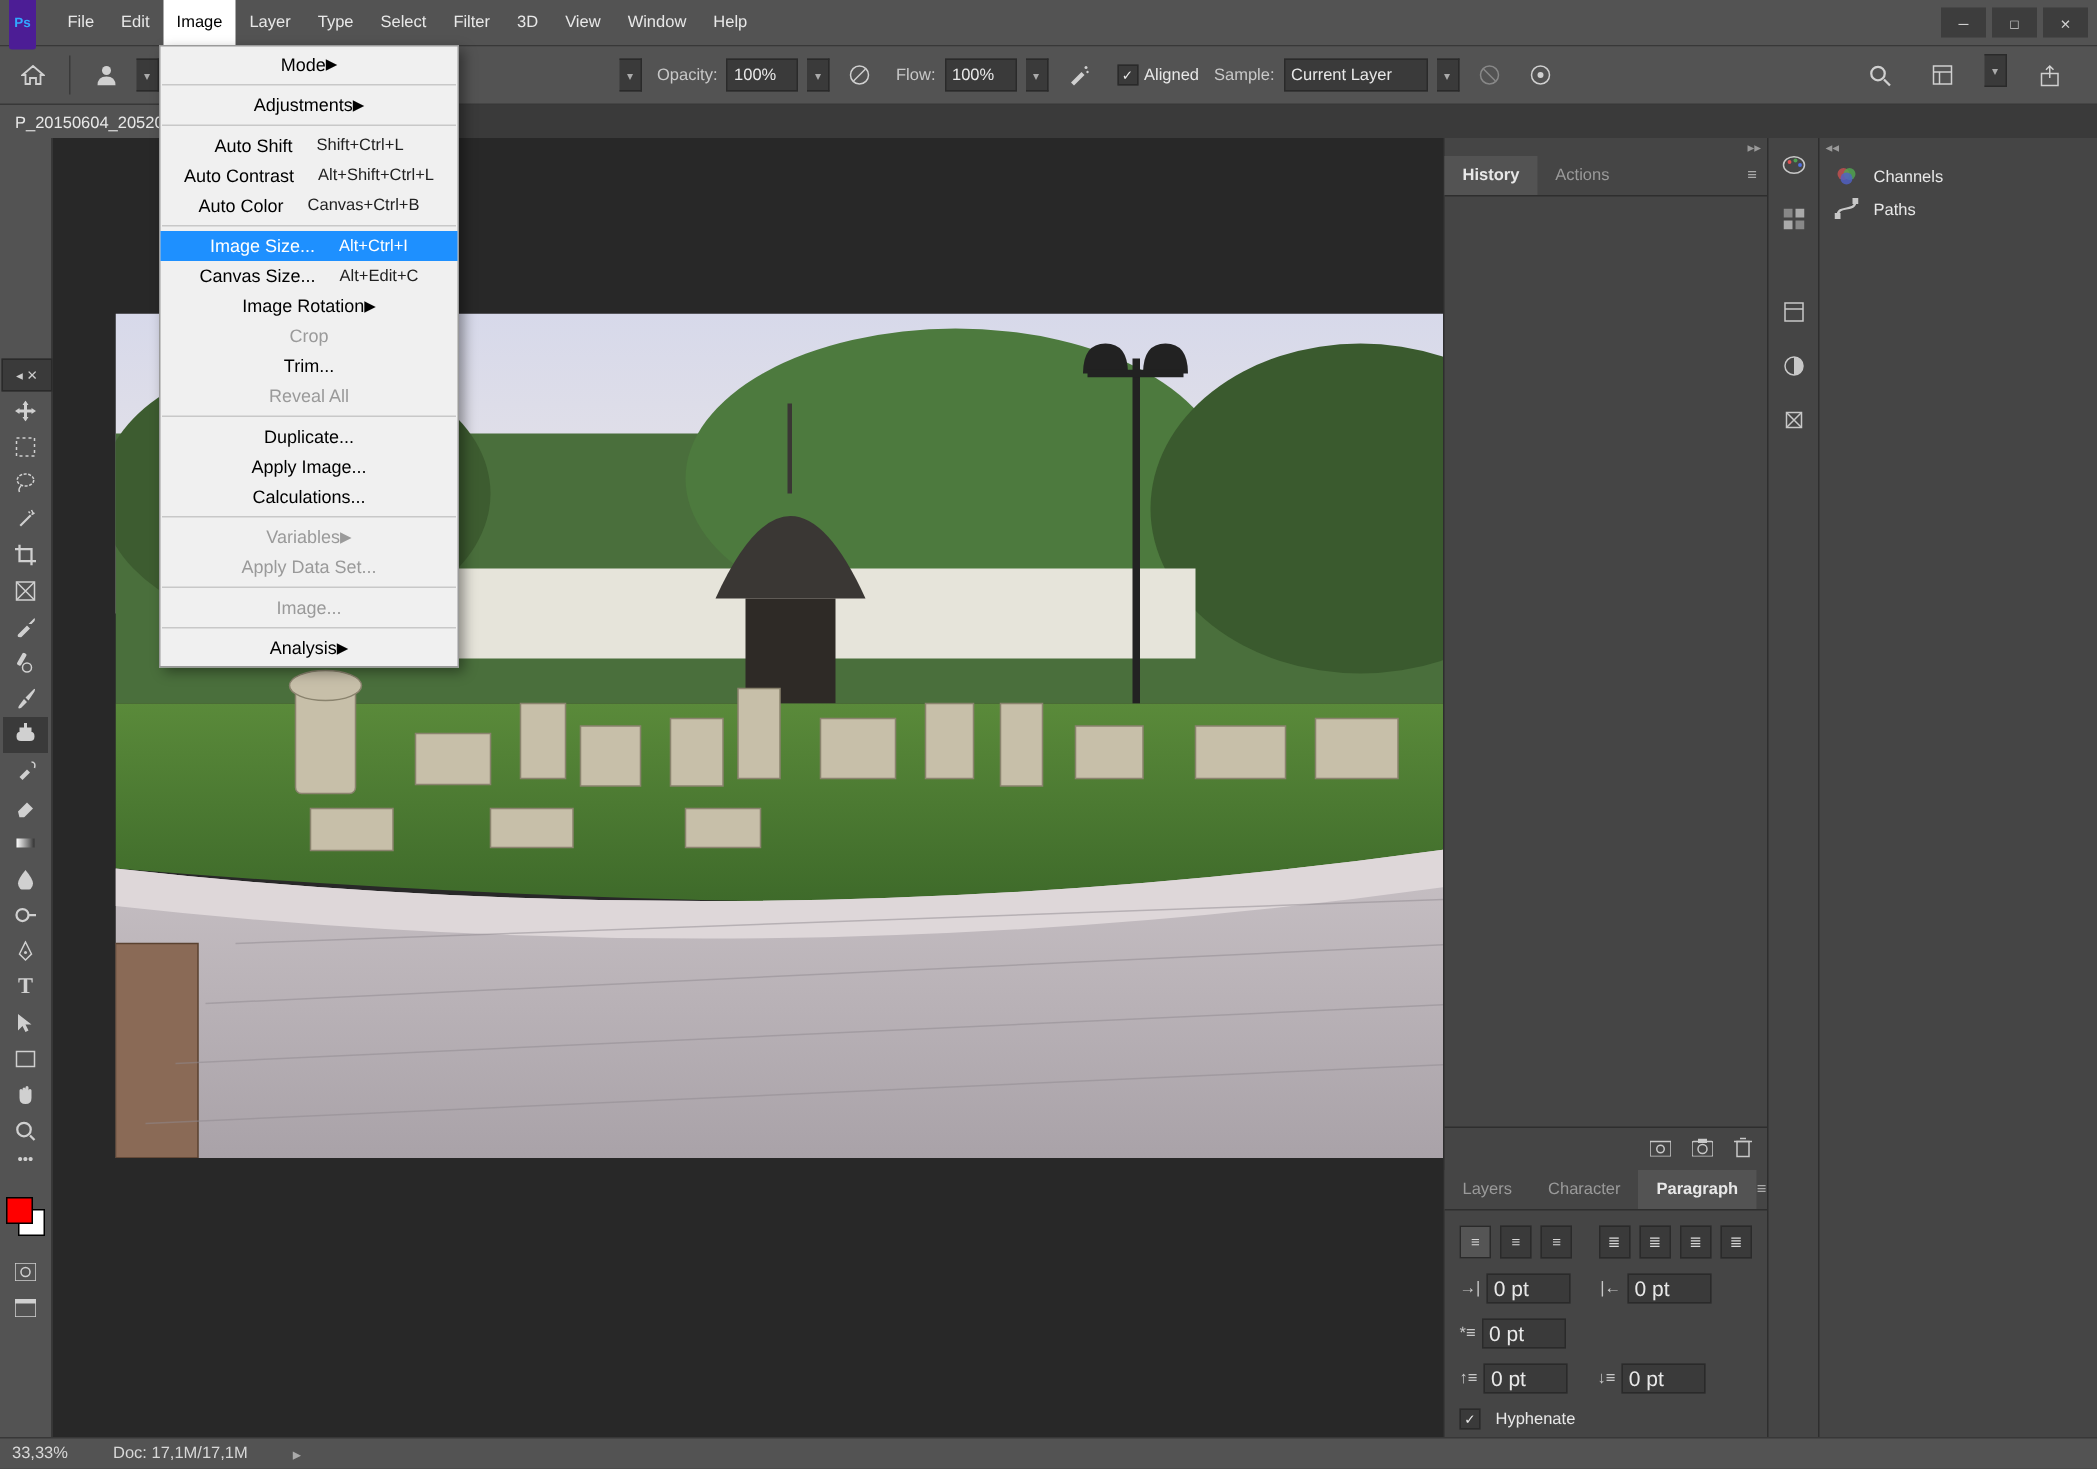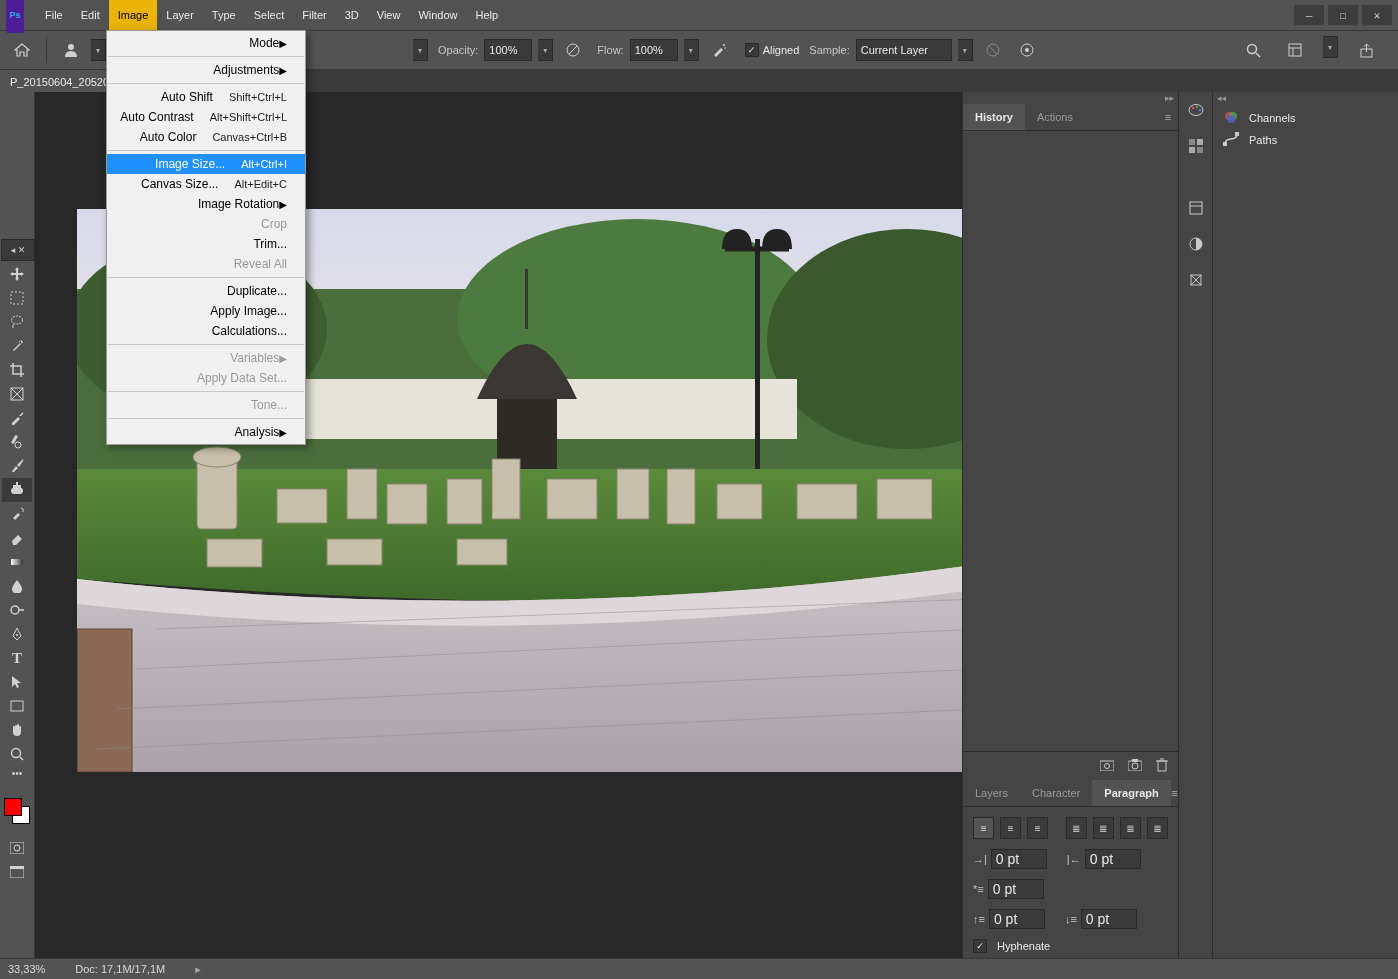--- a/index.html
+++ b/index.html
@@ -1,19 +1,19 @@
 <!DOCTYPE html>
 <html><head>
 <meta charset="utf-8">
 <style>
   html,body{margin:0;padding:0;width:1398px;height:979px;background:#535353;font-family:"Segoe UI",Tahoma,sans-serif;font-size:11px;color:#e8e8e8;overflow:hidden;user-select:none}
   .menubar{height:30px;background:#535353;display:flex;align-items:center;padding:0 6px;border-bottom:1px solid #383838}
   .menubar .ps-logo{width:18px;height:36px;background:#4c1d95;color:#31a8ff;font-size:9px;font-weight:700;display:flex;align-items:center;justify-content:center;border-radius:2px;margin-right:12px}
   .menubar .menu-item{padding:0 9px;height:30px;display:flex;align-items:center;cursor:default;color:#e8e8e8}
-  .menubar .menu-item.open{background:#eab308;color:#000}
+  .menubar .menu-item.open{background:#ffffff;color:#000}
   .win-controls{margin-left:auto;display:flex;gap:0}
   .win-controls .wc{width:30px;height:20px;display:flex;align-items:center;justify-content:center;background:#3d3d3d;margin-left:4px;color:#d0d0d0;font-family:monospace}
   .options-bar{height:38px;background:#535353;display:flex;align-items:center;padding:0 8px;border-bottom:1px solid #383838;gap:6px}
   .opt-icon{width:26px;height:26px;display:flex;align-items:center;justify-content:center;border:1px solid transparent;border-radius:2px;color:#d0d0d0}
   .opt-sep{width:1px;height:26px;background:#3a3a3a;margin:0 4px}
   .opt-label{color:#c8c8c8;font-size:11px;margin-left:4px}
   .opt-field{height:20px;background:#3a3a3a;border:1px solid #2a2a2a;color:#e8e8e8;padding:0 4px;display:flex;align-items:center;font-size:11px}
   .opt-dd{width:14px;height:20px;border:1px solid #2a2a2a;border-left:none;background:#3a3a3a;display:flex;align-items:center;justify-content:center;font-size:8px;color:#aaa}
   .checkbox{width:12px;height:12px;border:1px solid #2a2a2a;background:#3a3a3a;display:inline-flex;align-items:center;justify-content:center;font-size:9px;color:#e8e8e8;margin-right:4px}
   .right-opts{margin-left:auto;display:flex;gap:14px;padding-right:10px}
@@ -48,21 +48,21 @@
   .align-row{display:flex;gap:6px}
   .align-btn{width:22px;height:20px;border:1px solid #2a2a2a;background:#3a3a3a;display:flex;align-items:center;justify-content:center;color:#d8d8d8;font-size:10px}
   .align-btn.active{background:#555}
   .field-row{display:flex;gap:20px}
   .field-group{display:flex;align-items:center;gap:4px}
   .field-group .fld{width:46px;height:18px;background:#3a3a3a;border:1px solid #2a2a2a;color:#e8e8e8;padding:0 4px;font-size:14px;display:flex;align-items:center}
   .side-body{padding:2px 0}
   .side-row{display:flex;align-items:flex-end;gap:10px;padding:4px 10px;color:#e8e8e8}
   .side-row svg,.tool svg,.opt-icon svg,.pi svg{display:block}
   .dropdown-menu{position:absolute;left:106px;top:30px;width:198px;background:#f0f0f0;color:#000;border:1px solid #9a9a9a;box-shadow:3px 3px 8px rgba(0,0,0,.4);z-index:100;font-size:12px;padding:2px 0}
-  .dropdown-menu .mi{height:18px;padding:1px 18px 1px 18px;display:flex;align-items:center;justify-content:flex-end;white-space:nowrap}
+  .dropdown-menu .mi{height:18px;padding:1px 18px 1px 18px;display:flex;align-items:center;justify-content:center;white-space:nowrap}
   .dropdown-menu .mi.highlight{background:#1e90ff;color:#fff}
   .dropdown-menu .mi.disabled{color:#9a9a9a}
   .dropdown-menu .sep{height:1px;background:#c8c8c8;margin:3px 1px}
   .dropdown-menu .arrow{font-size:10px}
   .sc{color:#222;font-size:11px;margin-left:16px}
   .mi.highlight .sc{color:#fff}
   .status-bar{position:absolute;left:0;right:0;bottom:0;height:20px;background:#535353;border-top:1px solid #383838;display:flex;align-items:center;padding:0 8px;color:#d8d8d8;font-size:11px;gap:30px}
   .floating-grab{position:absolute;left:1px;top:239px;width:32px;height:20px;background:#3a3a3a;border:1px solid #2a2a2a;display:flex;align-items:center;justify-content:center;color:#ccc;font-size:9px}
   .collapse-arrows{height:12px;display:flex;align-items:center;justify-content:flex-end;color:#999;font-size:9px;padding:0 4px}
 </style>
@@ -585,21 +585,21 @@
     <div class="sep"></div>
     <div class="mi disabled">
       <span>Variables</span>
       <span class="arrow">▶</span>
     </div>
     <div class="mi disabled">
       <span>Apply Data Set...</span>
     </div>
     <div class="sep"></div>
     <div class="mi disabled">
-      <span>Tone...</span>
+      <span>Image...</span>
     </div>
     <div class="sep"></div>
     <div class="mi">
       <span>Analysis</span>
       <span class="arrow">▶</span>
     </div>
   </div>
 
 <div class="status-bar">
   <span>33,33%</span>

